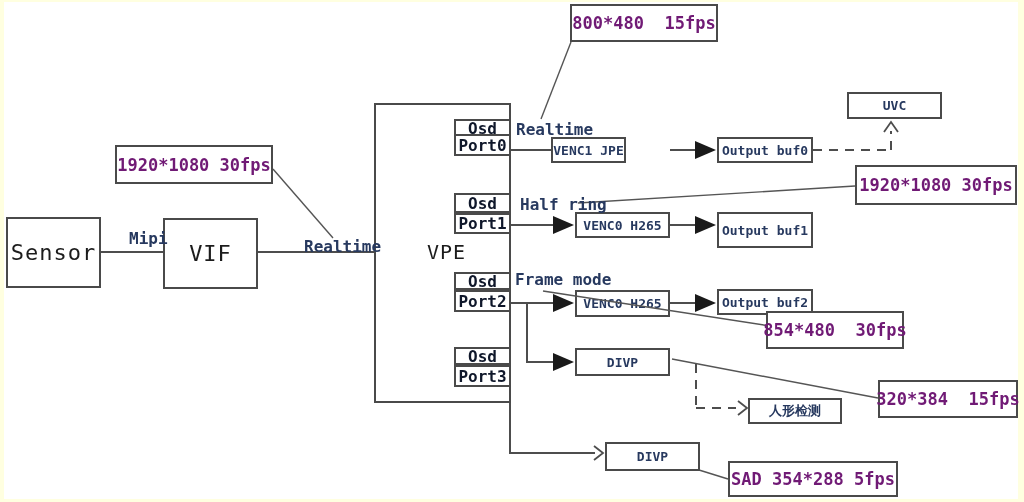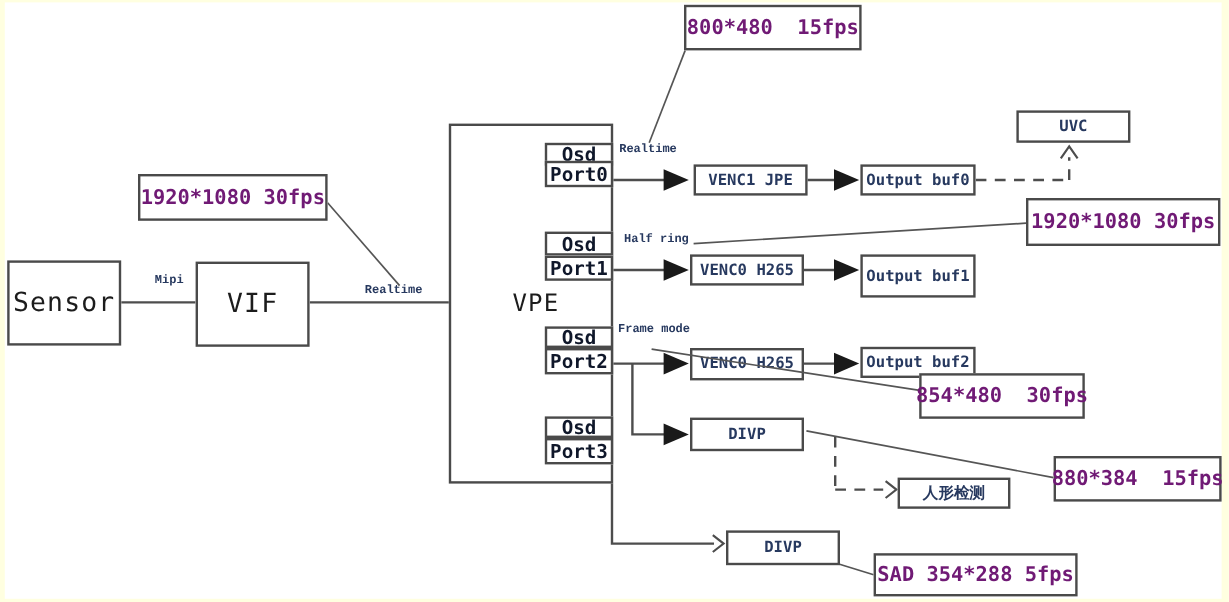--- a/index.html
+++ b/index.html
@@ -22,23 +22,22 @@
   .big{font-size:22px;color:#1c1c1c;letter-spacing:1px;}
   .vpe-box{background:transparent;}
   .vpe-label{
     position:absolute;font-size:20px;color:#1c1c1c;letter-spacing:1px;
     white-space:pre;
   }
   .node{font-size:13px;font-weight:bold;color:#27395f;}
   .port{font-size:16px;font-weight:bold;color:#0f172a;}
   .res{font-size:17px;font-weight:bold;color:#701a75;}
   .elabel{
-    position:absolute;font-size:10px;font-weight:bold;color:#27395f;
+    position:absolute;font-size:16px;font-weight:bold;color:#27395f;
     white-space:pre;
-    font-family:Liberation Mono, monospace;
   }
   svg{position:absolute;left:0;top:0;pointer-events:none;}
   .ln{stroke:#4d4d4d;stroke-width:2;fill:none;}
   .thin{stroke:#555555;stroke-width:1.4;fill:none;}
   .dash{stroke:#4d4d4d;stroke-width:2;fill:none;stroke-dasharray:9 7;}
   .ah{fill:#1a1a1a;stroke:none;}
   .oa{stroke:#4d4d4d;stroke-width:1.8;fill:none;}
 </style>
 </head>
 <body>
@@ -93,21 +92,21 @@
 
 <div class="box port" style="left:454px;top:119px;width:57px;height:19px">Osd</div>
 <div class="box port" style="left:454px;top:134px;width:57px;height:22px">Port0</div>
 <div class="box port" style="left:454px;top:193px;width:57px;height:20px">Osd</div>
 <div class="box port" style="left:454px;top:213px;width:57px;height:21px">Port1</div>
 <div class="box port" style="left:454px;top:272px;width:57px;height:18px">Osd</div>
 <div class="box port" style="left:454px;top:290px;width:57px;height:22px">Port2</div>
 <div class="box port" style="left:454px;top:347px;width:57px;height:18px">Osd</div>
 <div class="box port" style="left:454px;top:365px;width:57px;height:22px">Port3</div>
 
-<div class="box node" style="left:578px;top:137px;width:95px;height:26px">VENC1 JPE</div>
+<div class="box node" style="left:551px;top:137px;width:75px;height:26px">VENC1 JPE</div>
 <div class="box node" style="left:717px;top:137px;width:96px;height:26px">Output buf0</div>
 <div class="box node" style="left:575px;top:212px;width:95px;height:26px">VENC0 H265</div>
 <div class="box node" style="left:717px;top:212px;width:96px;height:36px">Output buf1</div>
 <div class="box node" style="left:575px;top:290px;width:95px;height:27px">VENC0 H265</div>
 <div class="box node" style="left:717px;top:289px;width:96px;height:26px">Output buf2</div>
 <div class="box node" style="left:575px;top:348px;width:95px;height:28px">DIVP</div>
 <div class="box node" style="left:605px;top:442px;width:95px;height:29px">DIVP</div>
 <div class="box node" style="left:748px;top:398px;width:94px;height:26px">人形检测</div>
 <div class="box node" style="left:847px;top:92px;width:95px;height:27px">UVC</div>
 
@@ -116,20 +115,20 @@
   <path class="thin" d="M571 42 L541 119"></path>
   <path class="thin" d="M578 203 L855 186"></path>
   <path class="thin" d="M543 291 L803 331"></path>
   <path class="thin" d="M672 359 L878 398"></path>
 </svg>
 
 <div class="box res" style="left:570px;top:4px;width:148px;height:38px">800*480  15fps</div>
 <div class="box res" style="left:115px;top:145px;width:158px;height:39px">1920*1080 30fps</div>
 <div class="box res" style="left:855px;top:165px;width:162px;height:40px">1920*1080 30fps</div>
 <div class="box res" style="left:766px;top:311px;width:138px;height:38px">854*480  30fps</div>
-<div class="box res" style="left:878px;top:380px;width:140px;height:38px">880*384  15fps</div>
+<div class="box res" style="left:878px;top:380px;width:140px;height:38px">320*384  15fps</div>
 <div class="box res" style="left:728px;top:461px;width:170px;height:36px">SAD 354*288 5fps</div>
 
 <div class="elabel" style="left:129px;top:229px">Mipi</div>
 <div class="elabel" style="left:304px;top:237px">Realtime</div>
 <div class="elabel" style="left:516px;top:120px">Realtime</div>
 <div class="elabel" style="left:520px;top:195px">Half ring</div>
 <div class="elabel" style="left:515px;top:270px">Frame mode</div>
 
 </body></html>

